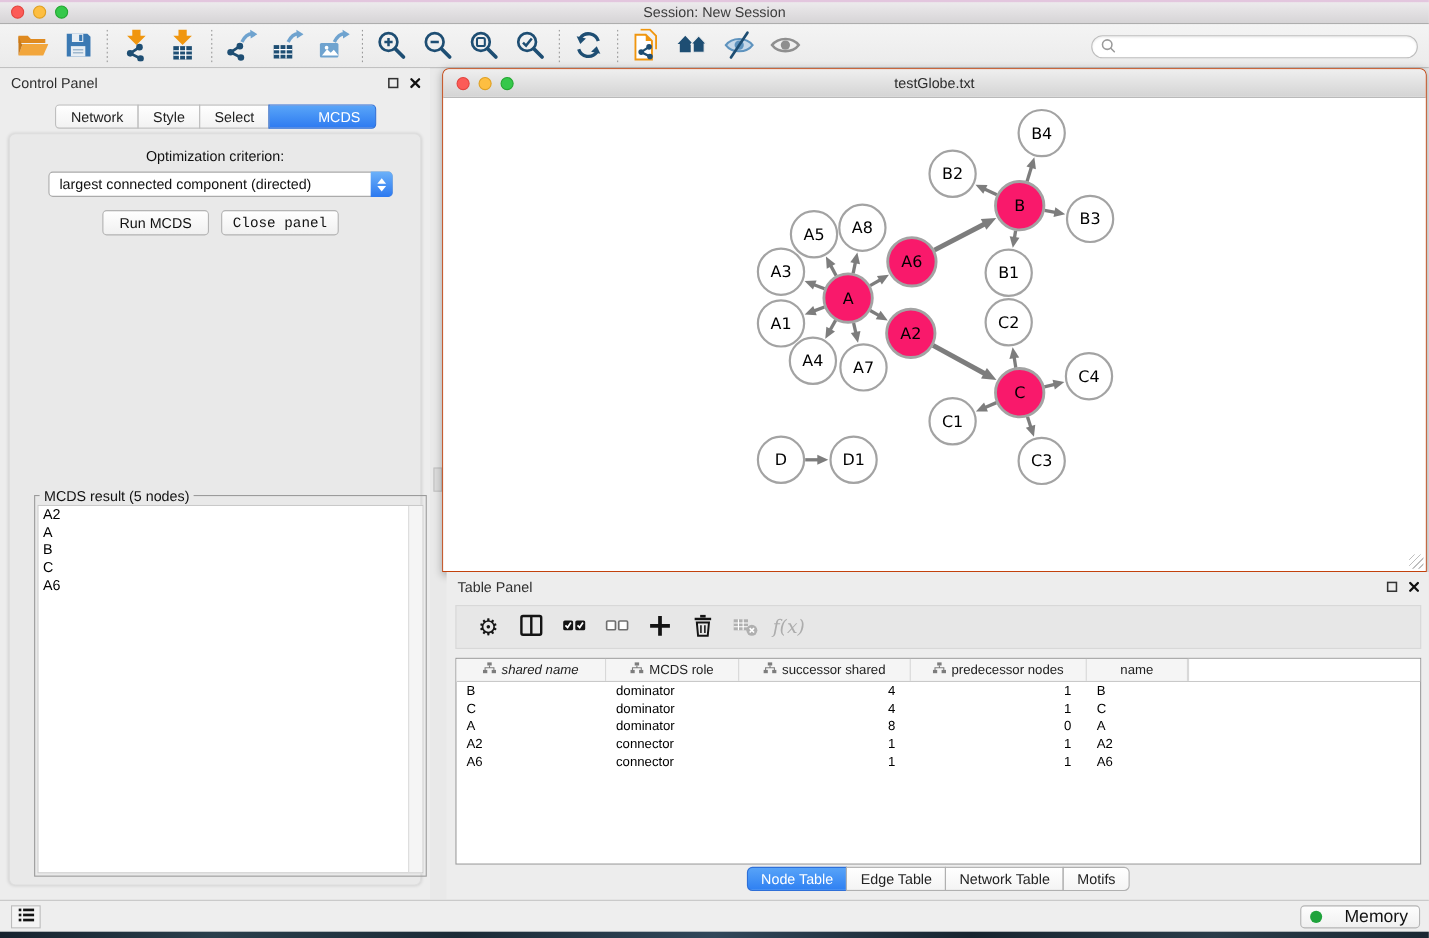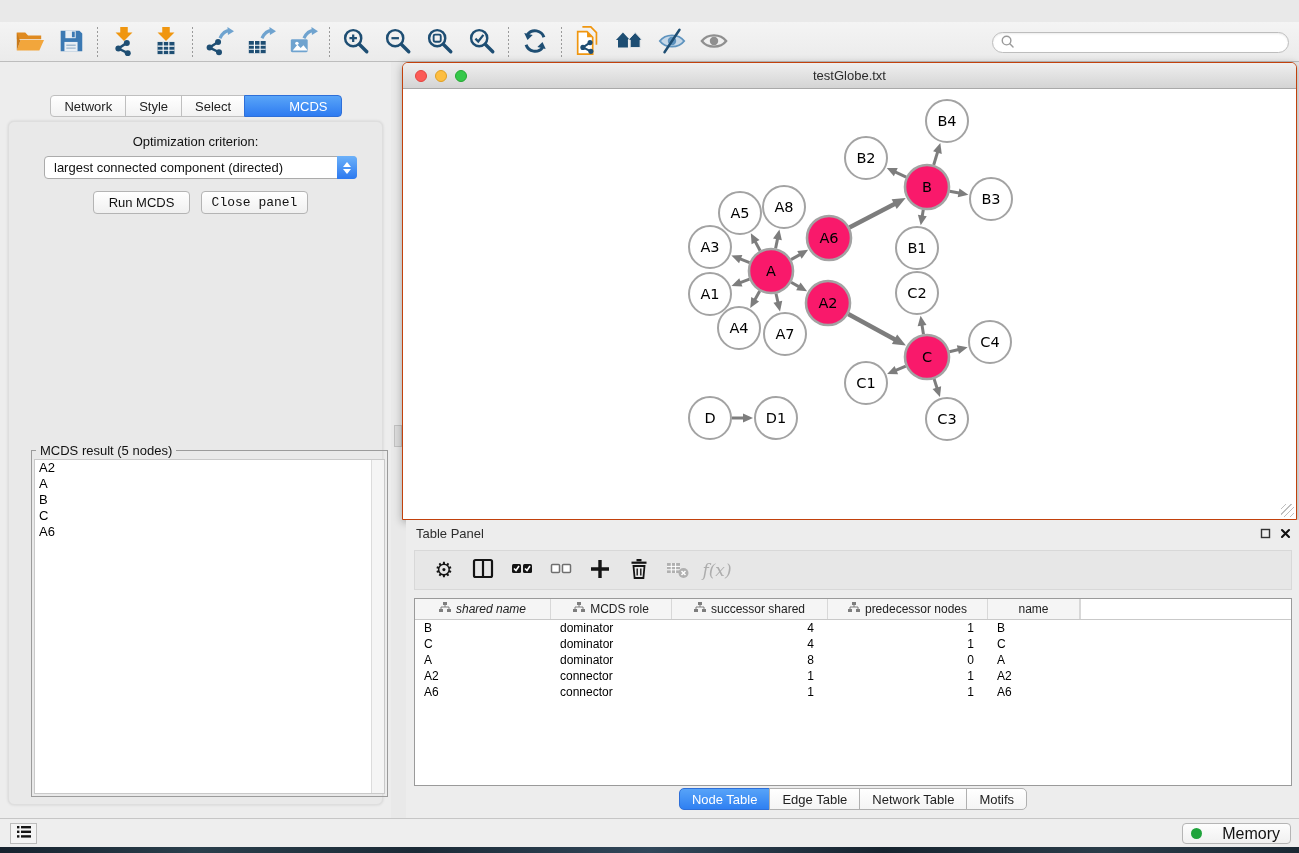--- a/index.html
+++ b/index.html
@@ -107,20 +107,28 @@
     border:1px solid #b5b5b5; border-radius:4px; display:flex; align-items:center; gap:20px; font-size:16px; color:#111; cursor:default; }
   #memory-dot { width:11px; height:11px; border-radius:50%; }
   #desktop-strip { position:absolute; left:0; top:847px; width:1299px; height:6px;
     background:linear-gradient(90deg,#16222e,#2a3f4c 15%,#1b2a36 32%,#31475a 50%,#17242f 68%,#2a3c49 85%,#1a2833); }
 </style>
 </head>
 <body>
 
 <div id="app">
 
+  <div id="titlebar">
+    <div class="tl-group">
+      <span class="tl red"></span>
+      <span class="tl yellow"></span>
+      <span class="tl green"></span>
+    </div>
+    <div class="tl-title">Session: New Session</div>
+  </div>
 
   <div id="main-toolbar">
     <div id="toolbar-buttons">
         <button class="tb-btn">
           <span><svg width="30" height="30" viewBox="0 0 32 32">
               <path d="M3 7h9l3 3h14v4H3z" fill="#df8a20"></path>
               <path d="M3 26l4-11h25l-5 11z" fill="#f2a63c"></path>
               <path d="M3 7v19l4-11h-1z" fill="#c97a1a"></path>
             </svg></span>
         </button>
@@ -263,20 +271,31 @@
         <svg width="15" height="15" viewBox="0 0 16 16">
             <circle cx="7" cy="7" r="4.6" stroke="#9a9a9a" stroke-width="1.5" fill="none"></circle>
             <path d="M10.5 10.5l3.4 3.4" stroke="#9a9a9a" stroke-width="1.5" stroke-linecap="round"></path>
           </svg>
       </span>
       <input id="search-input" placeholder="" style="">
     </div>
   </div>
 
   <div id="control-panel">
+    <div class="panel-head">
+      <span class="panel-title">Control Panel</span>
+      <span class="panel-icons">
+        <span><svg width="11" height="11" viewBox="0 0 11 11">
+              <rect x="1.5" y="1.5" width="8" height="8" stroke="#333" stroke-width="1.4" fill="none"></rect>
+            </svg></span>
+        <span><svg width="11" height="11" viewBox="0 0 11 11">
+              <path d="M2 2l7 7M9 2l-7 7" stroke="#111" stroke-width="2.1" stroke-linecap="round"></path>
+            </svg></span>
+      </span>
+    </div>
     <div id="cp-tabs">
         <div class="cp-tab">Network</div>
         <div class="cp-tab">Style</div>
         <div class="cp-tab">Select</div>
         <div class="cp-tab active">MCDS</div>
       </div>
     <div id="cp-content">
       <div id="opt-label">Optimization criterion:</div>
       <div id="criterion-select">
         <span class="val">largest connected component (directed)</span>

